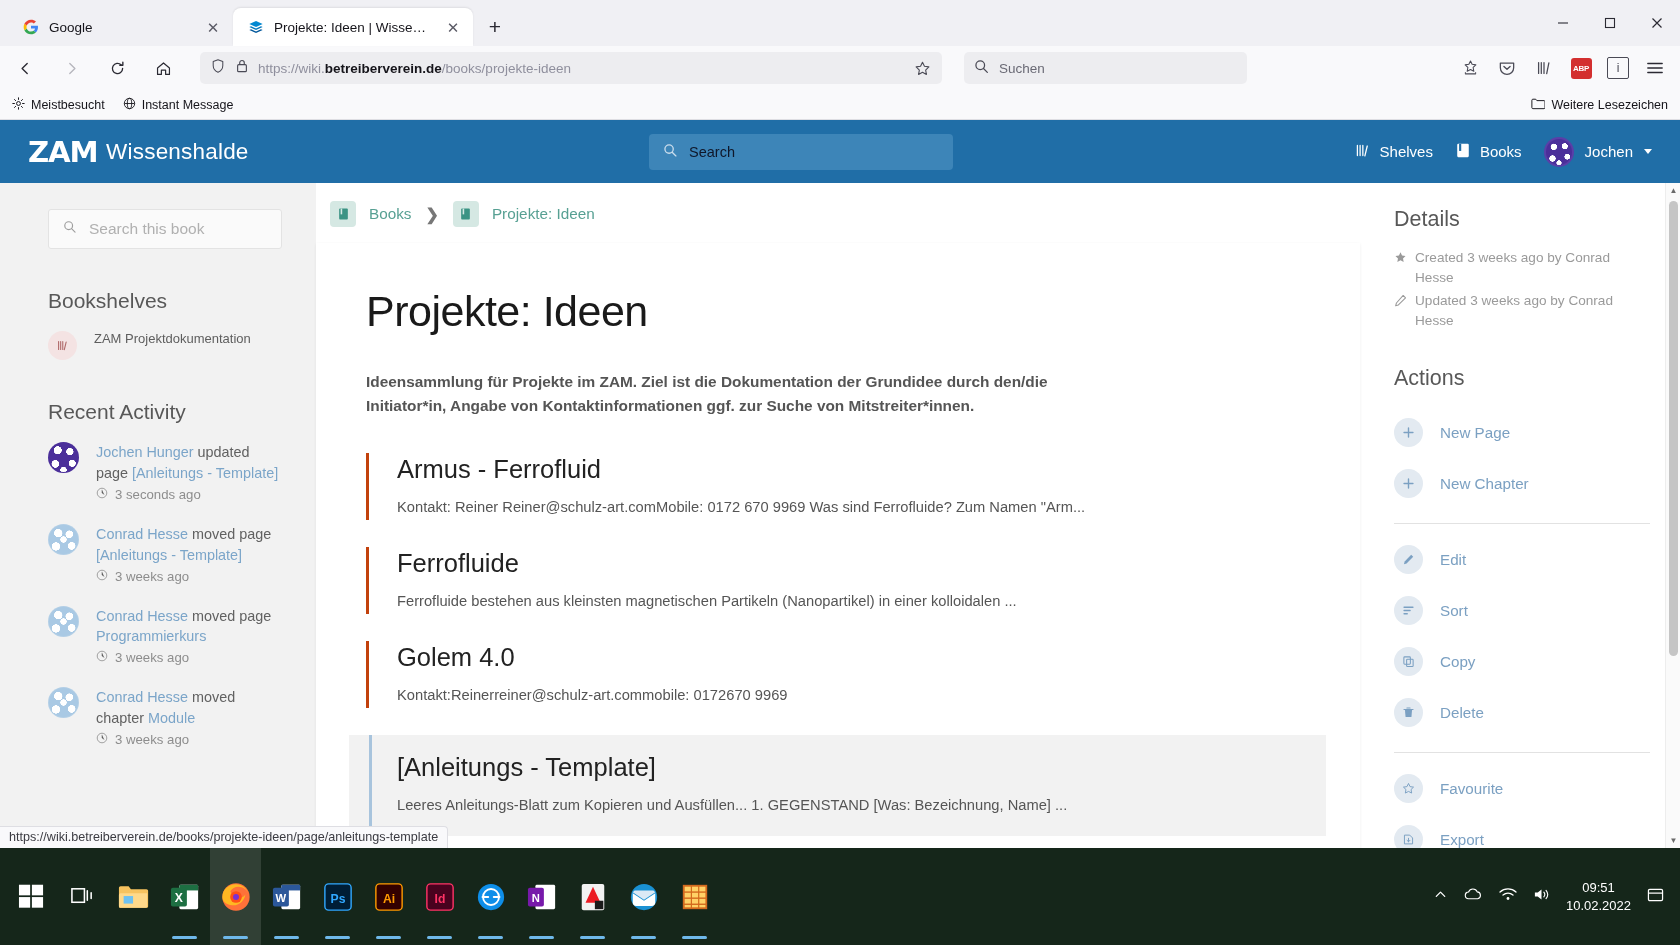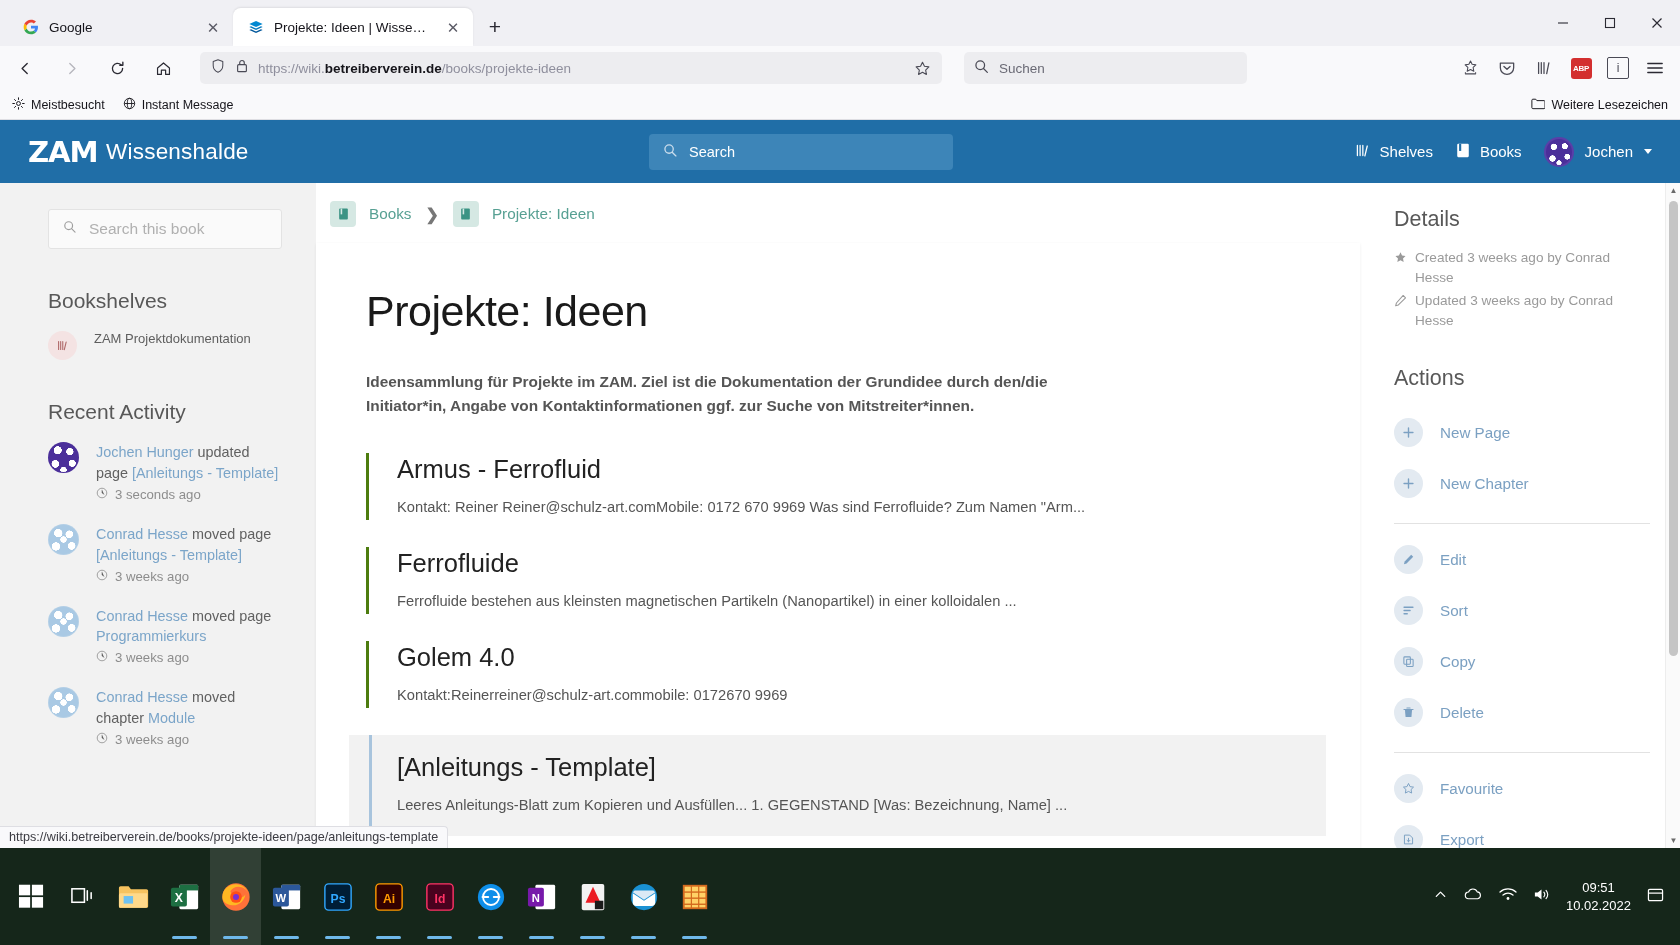--- a/index.html
+++ b/index.html
@@ -52,21 +52,21 @@
   
   .page { flex: 1; position: relative; background: #fff; overflow: hidden; }
 
   .bs-header { height: 63px; background: #206ea7; display: flex; align-items: center; padding: 8px 28px; }
   .bs-logo { display: flex; align-items: center; gap: 16px; }
   .zam-logo { font-family: "DejaVu Sans", sans-serif; color: #fff; font-weight: 900; font-size: 29px;
               letter-spacing: -1px; font-stretch: condensed; transform: scaleX(1.12); transform-origin: left center; }
   .bs-sitename { color: #fff; font-size: 22.5px; font-weight: 400; letter-spacing: .2px; }
   .bs-search { width: 304px; height: 36px; background: #3d85b8; border-radius: 4px; display: flex; align-items: center;
                gap: 11px; padding: 0 14px; margin-left: auto; }
-  .bs-search span { color: #ffffff; font-size: 14.5px; }
+  .bs-search span { color: #0f172a; font-size: 14.5px; }
   .bs-nav { margin-left: auto; display: flex; align-items: center; gap: 22px; }
   .bs-navitem { display: flex; align-items: center; gap: 9px; color: #fff; font-size: 15px; }
   .bs-user { display: flex; align-items: center; gap: 11px; color: #fff; font-size: 15px; }
   .avatar { width: 30px; height: 30px; border-radius: 50%; background: #5a3fa8; position: relative; overflow:hidden;}
   .avatar::before { content:""; position:absolute; inset:2px; border-radius:50%;
      background: radial-gradient(circle at 30% 30%, #fff 0 12%, transparent 13%),
                  radial-gradient(circle at 72% 28%, #fff 0 11%, transparent 12%),
                  radial-gradient(circle at 82% 68%, #fff 0 10%, transparent 11%),
                  radial-gradient(circle at 25% 75%, #fff 0 11%, transparent 12%),
                  radial-gradient(circle at 50% 92%, #fff 0 9%, transparent 10%),
@@ -112,21 +112,21 @@
   .crumbs { display: flex; align-items: center; gap: 14px; padding-left: 14px; margin-bottom: 16px; }
   .crumb { display: flex; align-items: center; gap: 13px; }
   .crumb-ico { width: 26px; height: 26px; border-radius: 4px; background: #d5e8e3; display: flex;
                align-items: center; justify-content: center; color: #3b9384; }
   .crumb-label { font-size: 15.3px; color: #57a093; }
   .crumb-sep { color: #777; font-size: 16px; font-weight: 700; }
   .content-card { background: #fff; margin-left: 0; margin-right: 20px; min-height: 700px;
                   box-shadow: 0 1px 3px rgba(0,0,0,.07); padding: 44px 48px 0 50px; }
   .page-title { font-size: 43px; font-weight: 400; color: #1a1a1a; letter-spacing: -.5px; margin-bottom: 34px; }
   .page-desc { font-size: 15.4px; line-height: 1.58; color: #555; max-width: 760px; margin-bottom: 34px; font-weight: bold; }
-  .entity { border-left: 3px solid #4d7c0f; padding: 2px 0 2px 28px; margin-bottom: 27px; position: relative; }
+  .entity { border-left: 3px solid #c2410c; padding: 2px 0 2px 28px; margin-bottom: 27px; position: relative; }
   .entity.hl { background: #f2f2f2; margin-left: -17px; padding-left: 45px; padding-top: 18px; padding-bottom: 20px;
                margin-right: -14px; }
   .entity.hl::before { content:""; position:absolute; left:17px; top:0; bottom:0; width:3px; background:#a8c4dd; }
   .entity.hl { border-left-color: transparent; }
   .ent-title { font-size: 25.5px; font-weight: 400; color: #222; margin-bottom: 12px; }
   .ent-excerpt { font-size: 14.7px; color: #555; line-height: 1.5; }
 
   
   .right-side { width: 300px; padding: 24px 30px 0 14px; background: #fff; }
   .rs-h { font-size: 21.5px; color: #585858; font-weight: 400; margin-bottom: 16px; }

